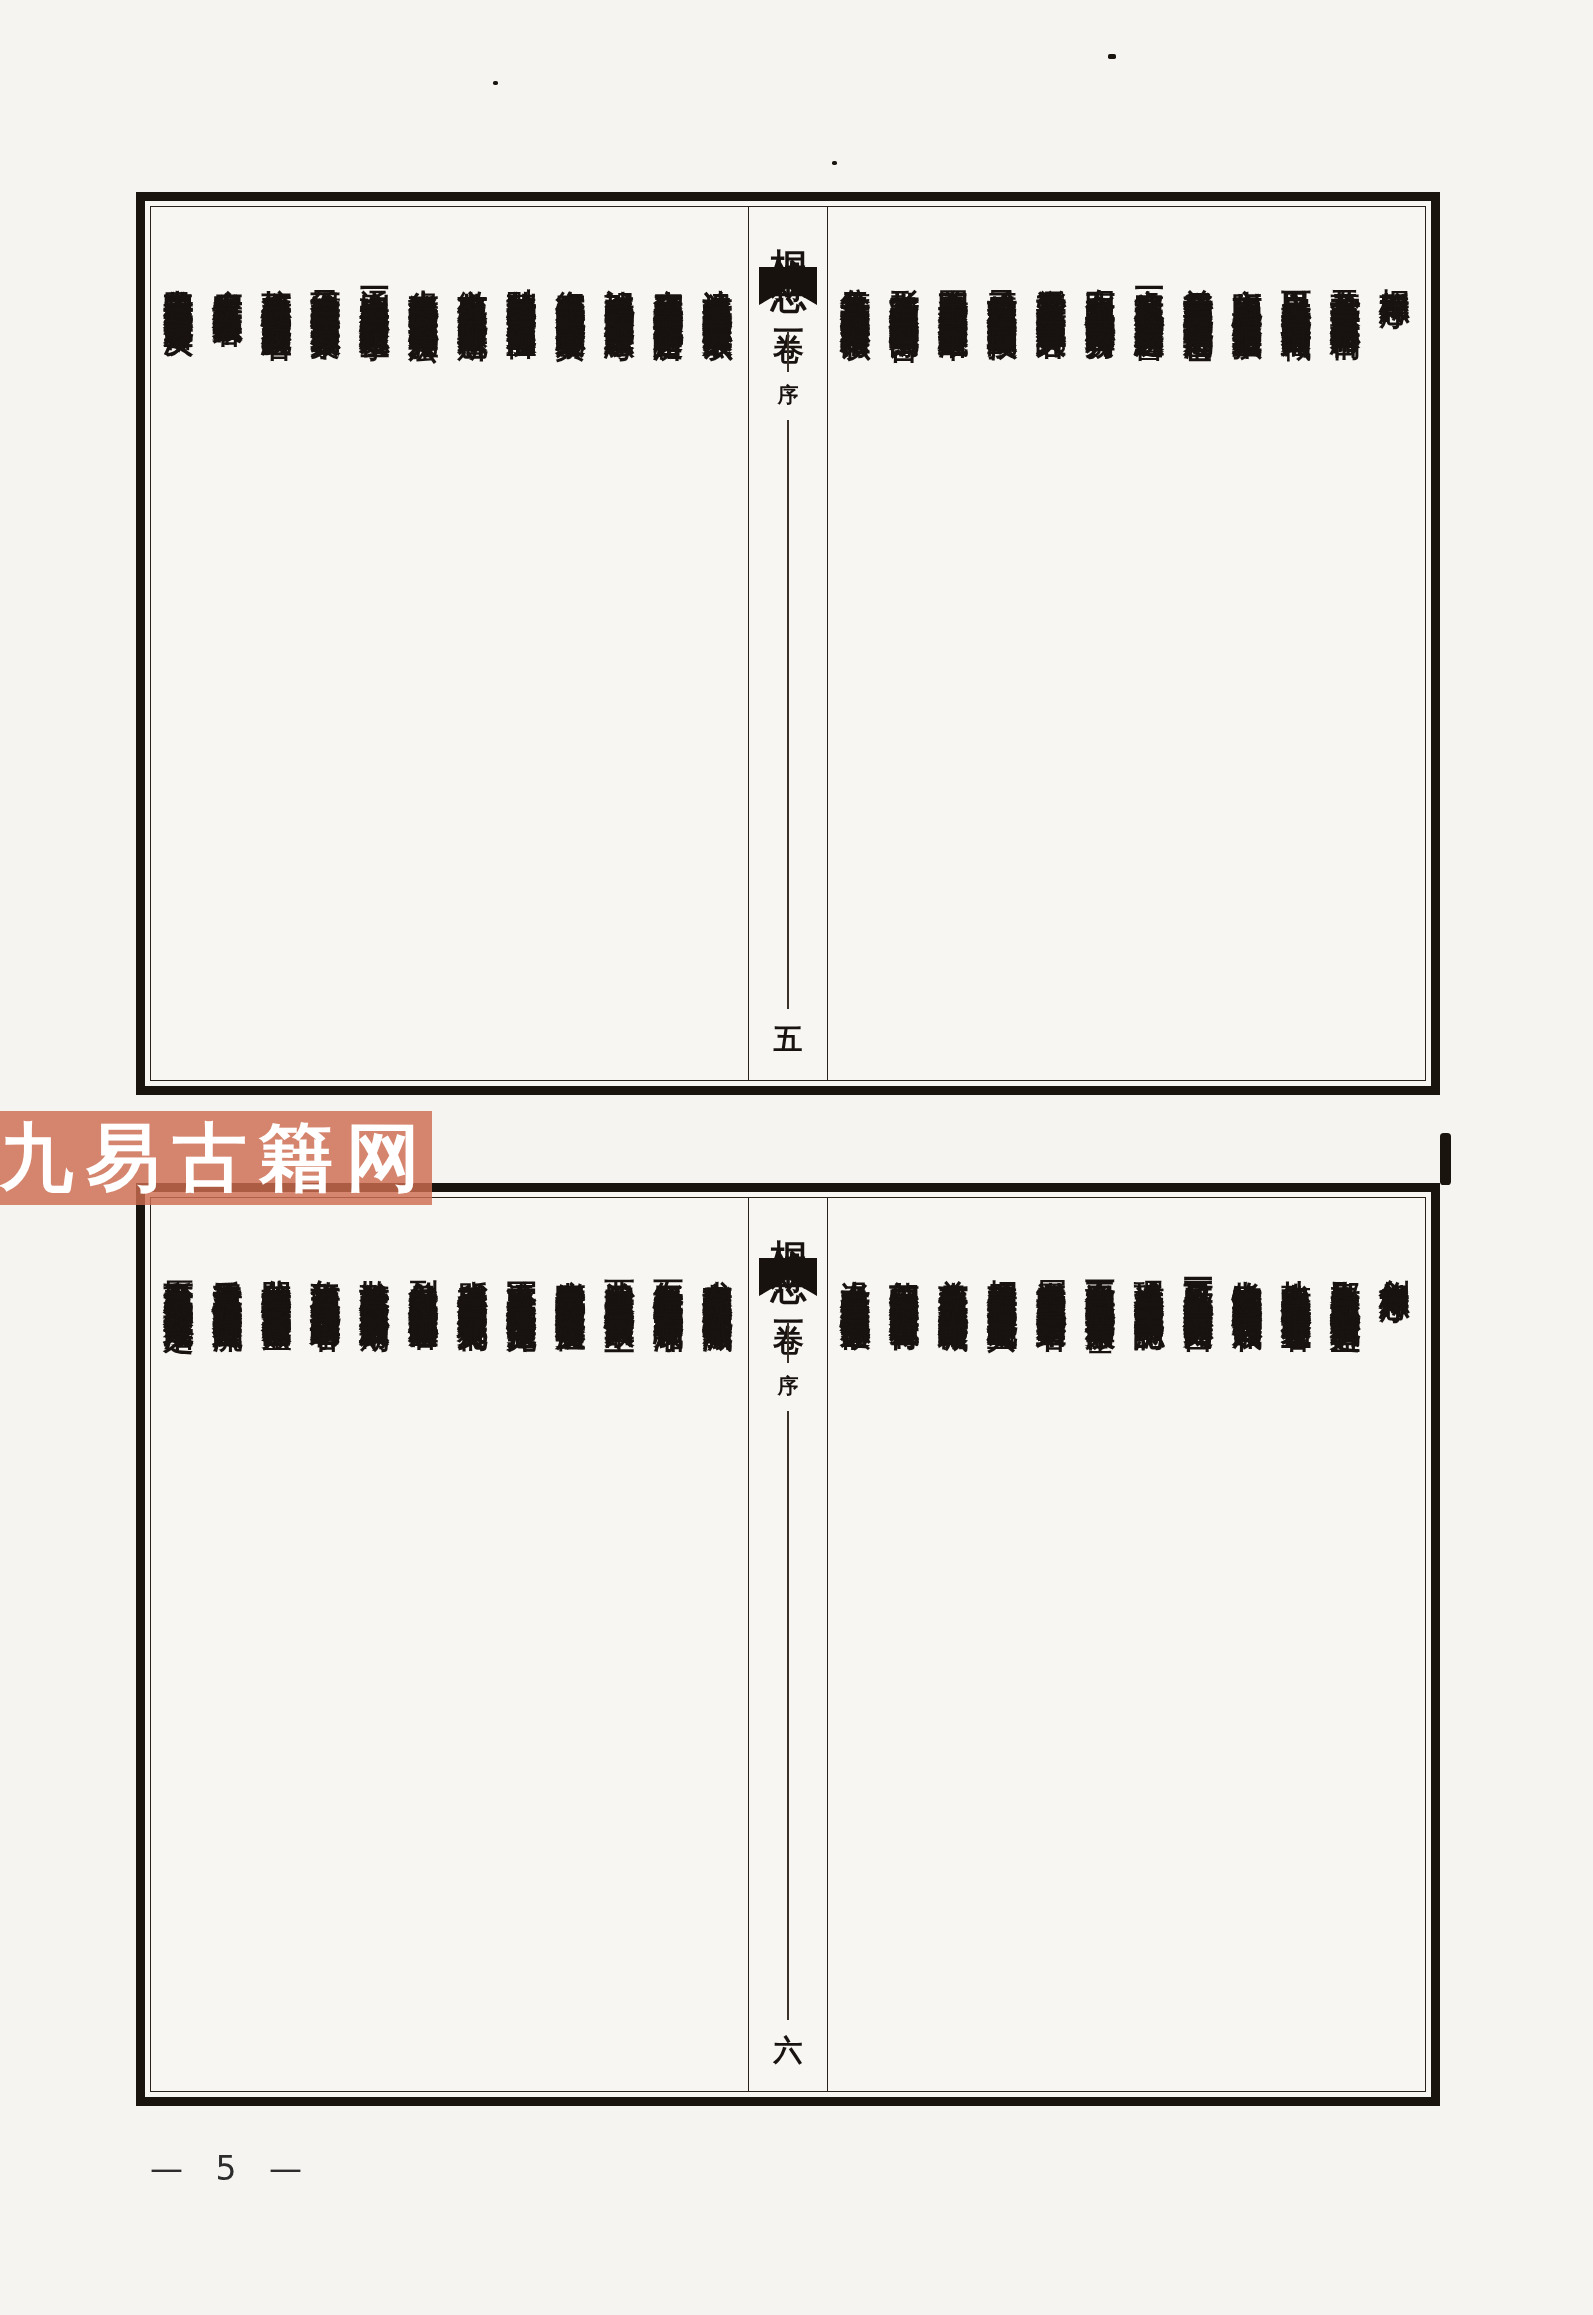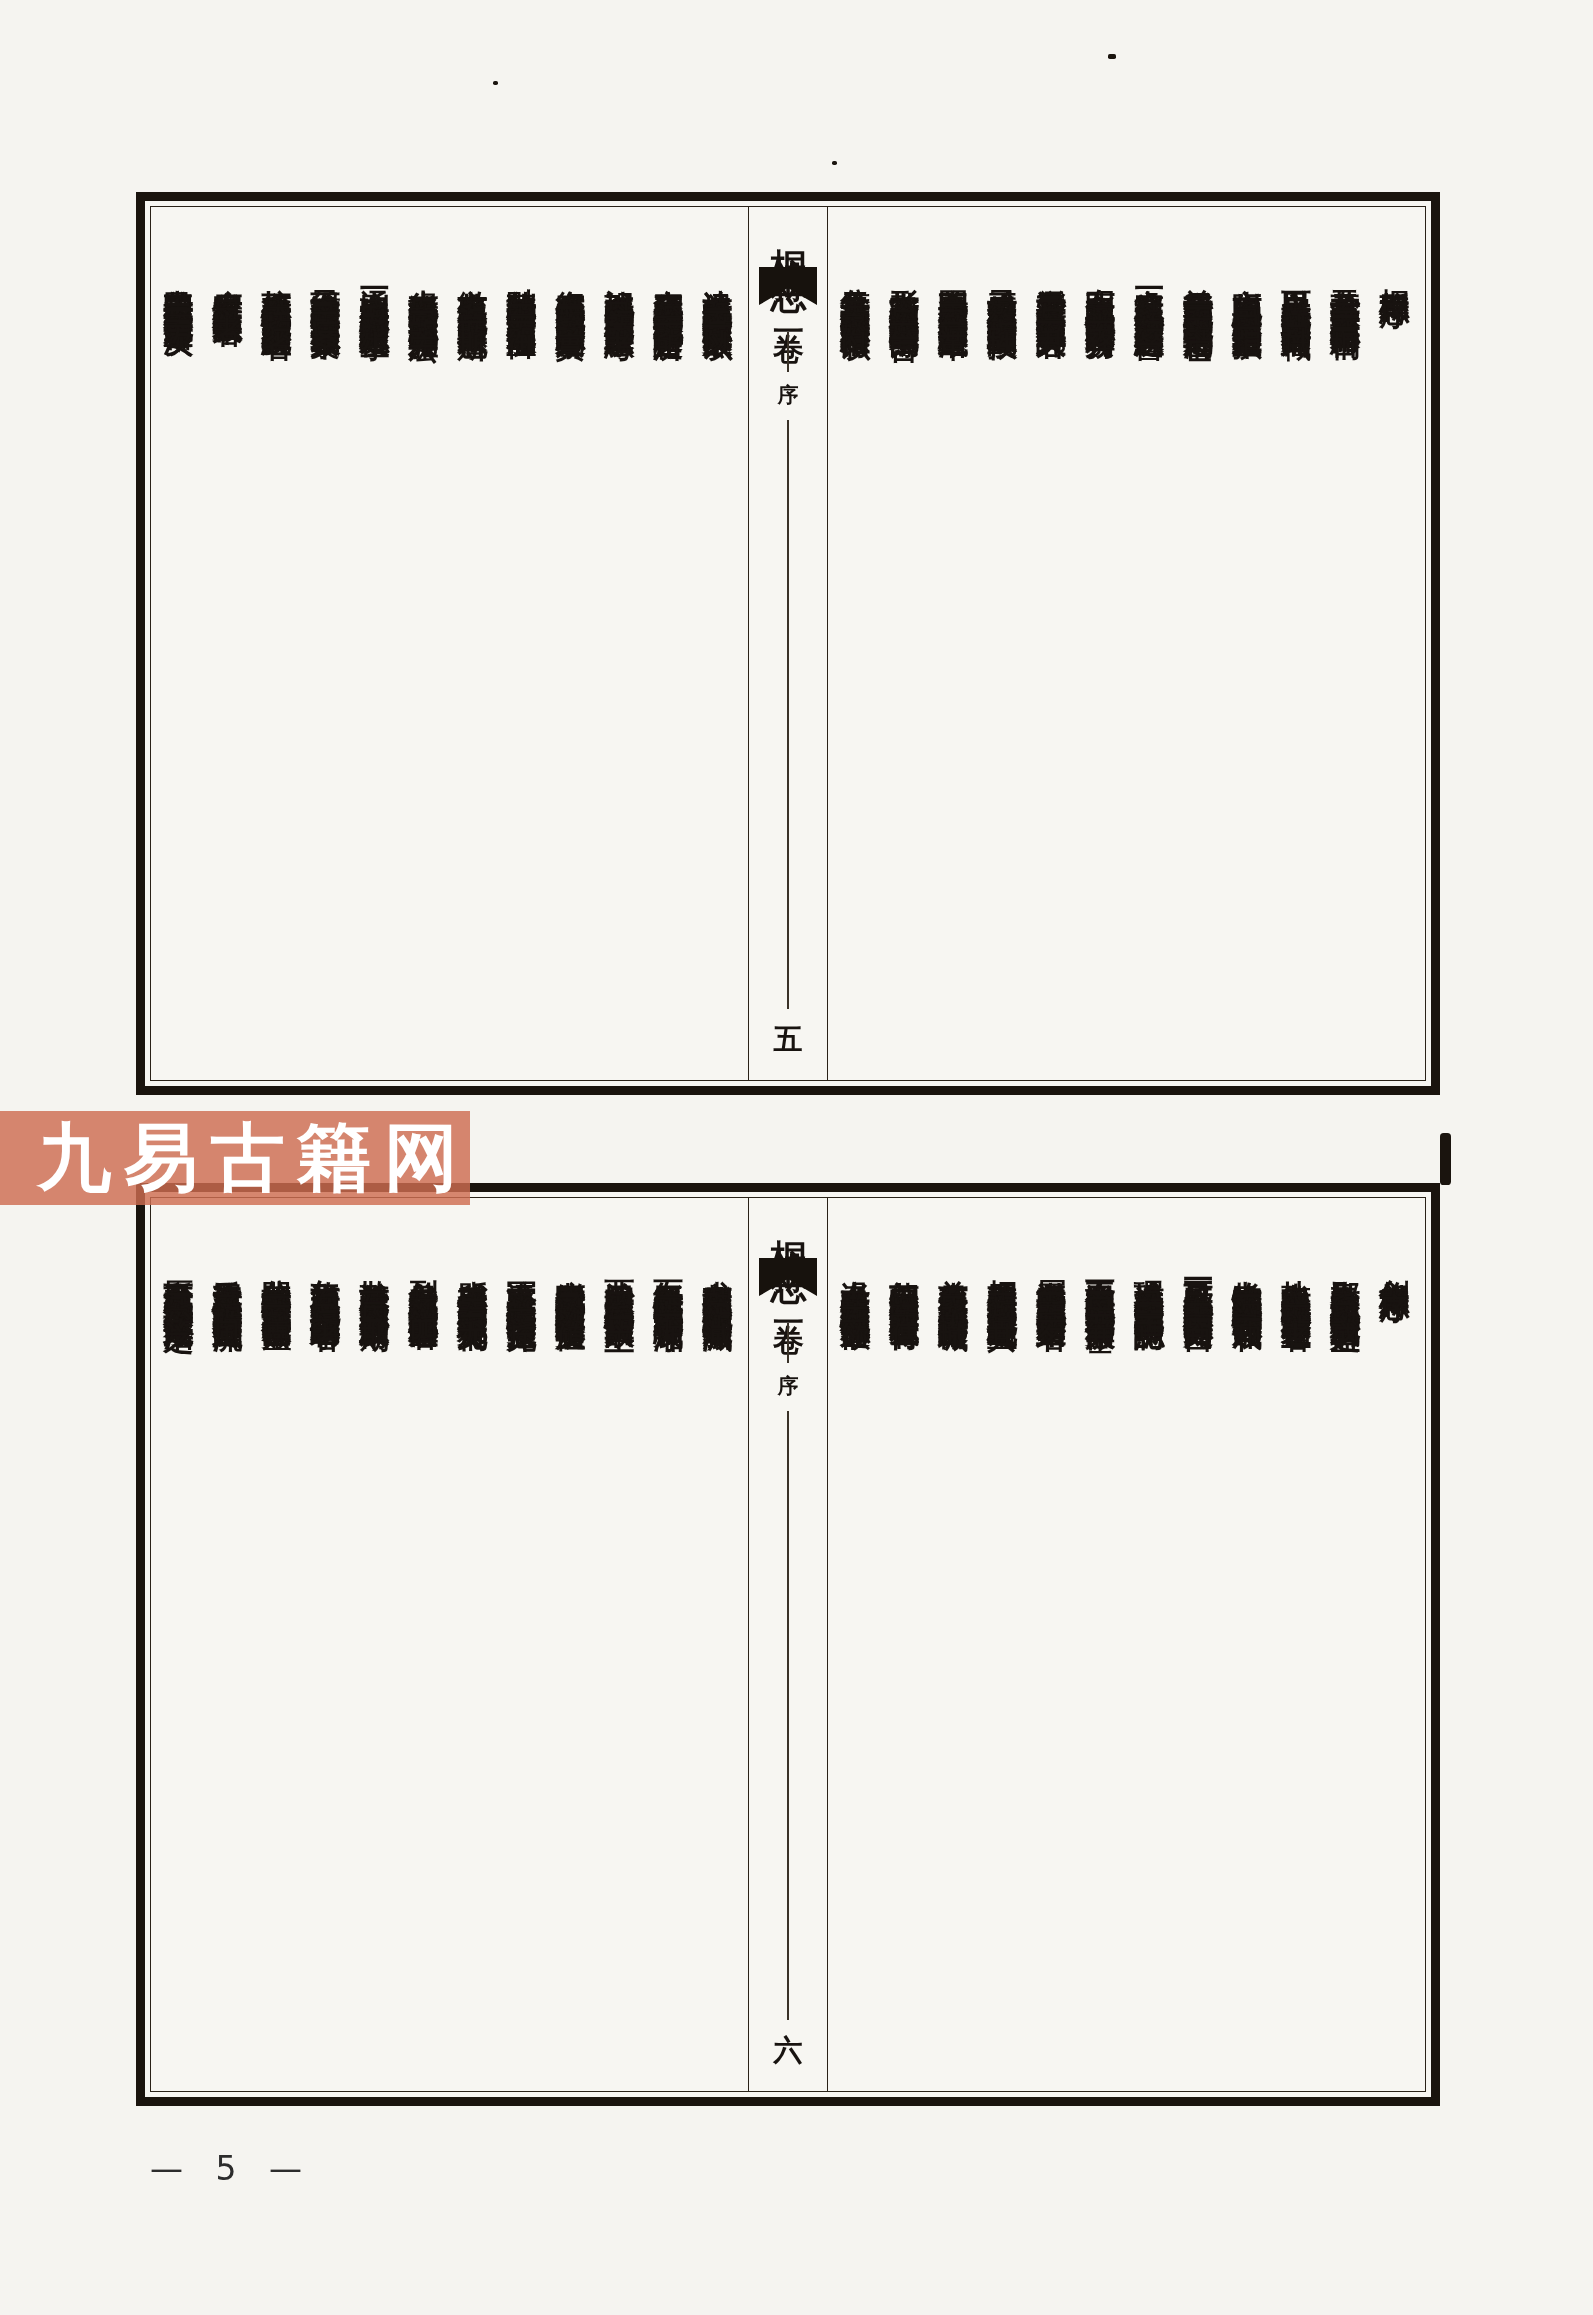--- a/index.html
+++ b/index.html
@@ -155,21 +155,21 @@
         <p class="tcol">烈父老昆季相率遠徙兵燹之餘繼以饑饉道殣相望壯者四</p>
         <p class="tcol">散避災荒食之不暇何修志之足云洎周公入主黔政甫及期</p>
         <p class="tcol">年政通人和百廢俱興地方官紳乃相與設局提倡延聘學者</p>
         <p class="tcol">分門編輯經十有餘月而書成鴻篇巨製蔚然成帙使山川靈</p>
         <p class="tcol">秀建置沿革與夫孝子悌弟節媛貞婦幽人畸士之芳躅流風</p>
         <p class="tcol">歷千百載而聲光不泯且使宦斯土者於民俗之淳澆政治之</p>
       </div>
   </div>
 </div>
 
-<div class="watermark" style="background: rgba(206, 108, 80, 0.82); padding-left: 38px;">
+<div class="watermark" style="background: rgba(206, 108, 80, 0.82);">
   <span class="watermark-text">九易古籍网</span>
 </div>
 
 <div class="folio-arabic">— 5 —</div>
 
 <div class="speck speck-1"></div>
 <div class="speck speck-2"></div>
 <div class="speck speck-3"></div>
 <div class="speck speck-4"></div>
 

